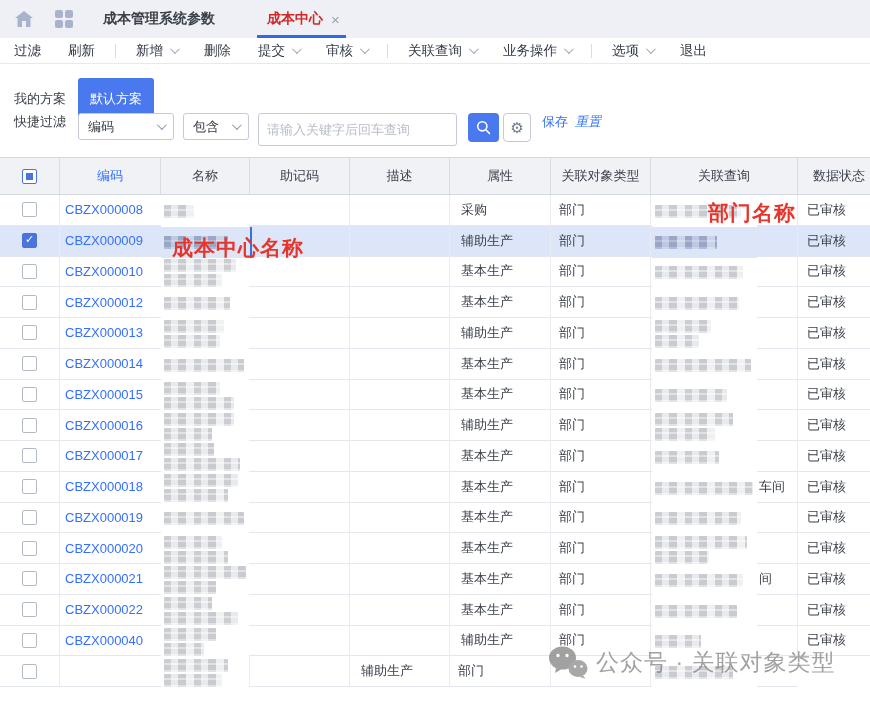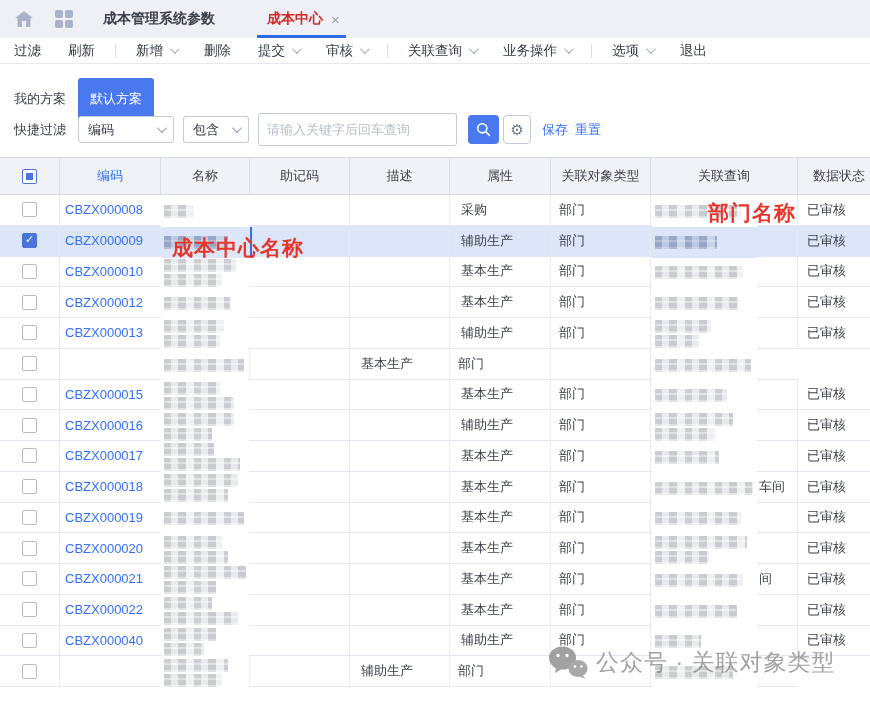--- a/index.html
+++ b/index.html
@@ -22,31 +22,31 @@
   .toolbar { height:26px; display:flex; align-items:center; background:#fff; border-bottom:1px solid #e7e9ee; padding-left:14px; }
   .tb-item { display:flex; align-items:center; font-size:13.5px; color:#333a45; margin-right:27px; cursor:pointer; white-space:nowrap; }
   .caret { width:7px; height:7px; border-right:1.4px solid #9aa6ba; border-bottom:1.4px solid #9aa6ba; transform:rotate(45deg) translateY(-2px); margin-left:7px; }
   .tb-divider { width:1px; height:14px; background:#d9dde4; margin:0 20px 0 -7px; }
 
   
   .panel { position:relative; height:93px; background:#fff; }
   .row-scheme { position:absolute; top:14px; left:14px; display:flex; align-items:center; }
   .lbl { font-size:13px; color:#3a3f48; width:64px; }
   .btn-scheme { background:#4a79ef; color:#fff; font-size:13px; border:none; border-radius:3px; height:42px; padding:4px 12px; cursor:pointer; }
-  .row-filter { position:absolute; top:49px; left:14px; display:flex; align-items:center; }
+  .row-filter { position:absolute; top:49px; left:14px; display:flex; align-items:flex-start; }
   .sel { position:relative; height:27px; border:1px solid #c4cad6; border-radius:3px; background:#fff; display:flex; align-items:center; font-size:13px; color:#333a45; padding:0 22px 0 9px; margin-right:9px; }
   .sel .caret { border-color:#8796b8; position:absolute; right:9px; top:9px; margin:0; }
   .sel-field { width:96px; }
   .sel-op { width:66px; }
   .kw-input { width:199px; height:33px; border:1px solid #c4cad6; border-radius:3px; font-size:13px; padding:0 8px; color:#333; }
   .kw-input::placeholder { color:#b8bec9; }
   .btn-search { width:31px; height:29px; margin-left:11px; background:#4a79ef; border:none; border-radius:4px; display:flex; align-items:center; justify-content:center; cursor:pointer; }
   .btn-gear { width:28px; height:29px; margin-left:4px; background:#fff; border:1px solid #c4cad6; border-radius:4px; display:flex; align-items:center; justify-content:center; color:#707a8a; font-size:15px; cursor:pointer; }
   .link { font-size:13px; color:#3370ff; margin-left:11px; cursor:pointer; }
-  .link + .link { margin-left:7px; }
+  .link + .link { margin-left:7px;font-style:italic; }
 
   
   .table-wrap { position:absolute; top:157px; left:0; width:880px; }
   .grid-row { display:grid; grid-template-columns:60px 101px 89px 100px 100px 101px 100px 147px 82px; }
   .thead { height:38px; background:#f1f2f6; border-top:1px solid #d4d8e0; border-bottom:1px solid #d4d8e0; }
   .th { display:flex; align-items:center; justify-content:center; font-size:13px; color:#3c424d; border-right:1px solid #d9dce3; overflow:hidden; white-space:nowrap; }
   .th:last-child { border-right:none; }
   .th.sorted { color:#3370ff; }
   .trow { height:30.75px; }
   .td { display:flex; align-items:center; font-size:13px; color:#3a3f48; border-bottom:1px solid #e4e7ed; overflow:hidden; white-space:nowrap; background:#fff; }
@@ -276,20 +276,21 @@
           <div class="td td-reltype bR">部门</div>
           <div class="td td-relobj bR">
             <span class="suffix"></span>
           </div>
           <div class="td td-status">已审核</div>
         </div>
         <div class="grid-row trow">
           <div class="td c bR">
             <span class="cb"></span>
           </div>
+          <div class="td td-code">CBZX000014</div>
           <div class="td"></div>
           <div class="td bR"></div>
           <div class="td bR"></div>
           <div class="td td-attr bR">基本生产</div>
           <div class="td td-reltype bR">部门</div>
           <div class="td td-relobj bR">
             <span class="suffix"></span>
           </div>
           <div class="td td-status">已审核</div>
         </div>

